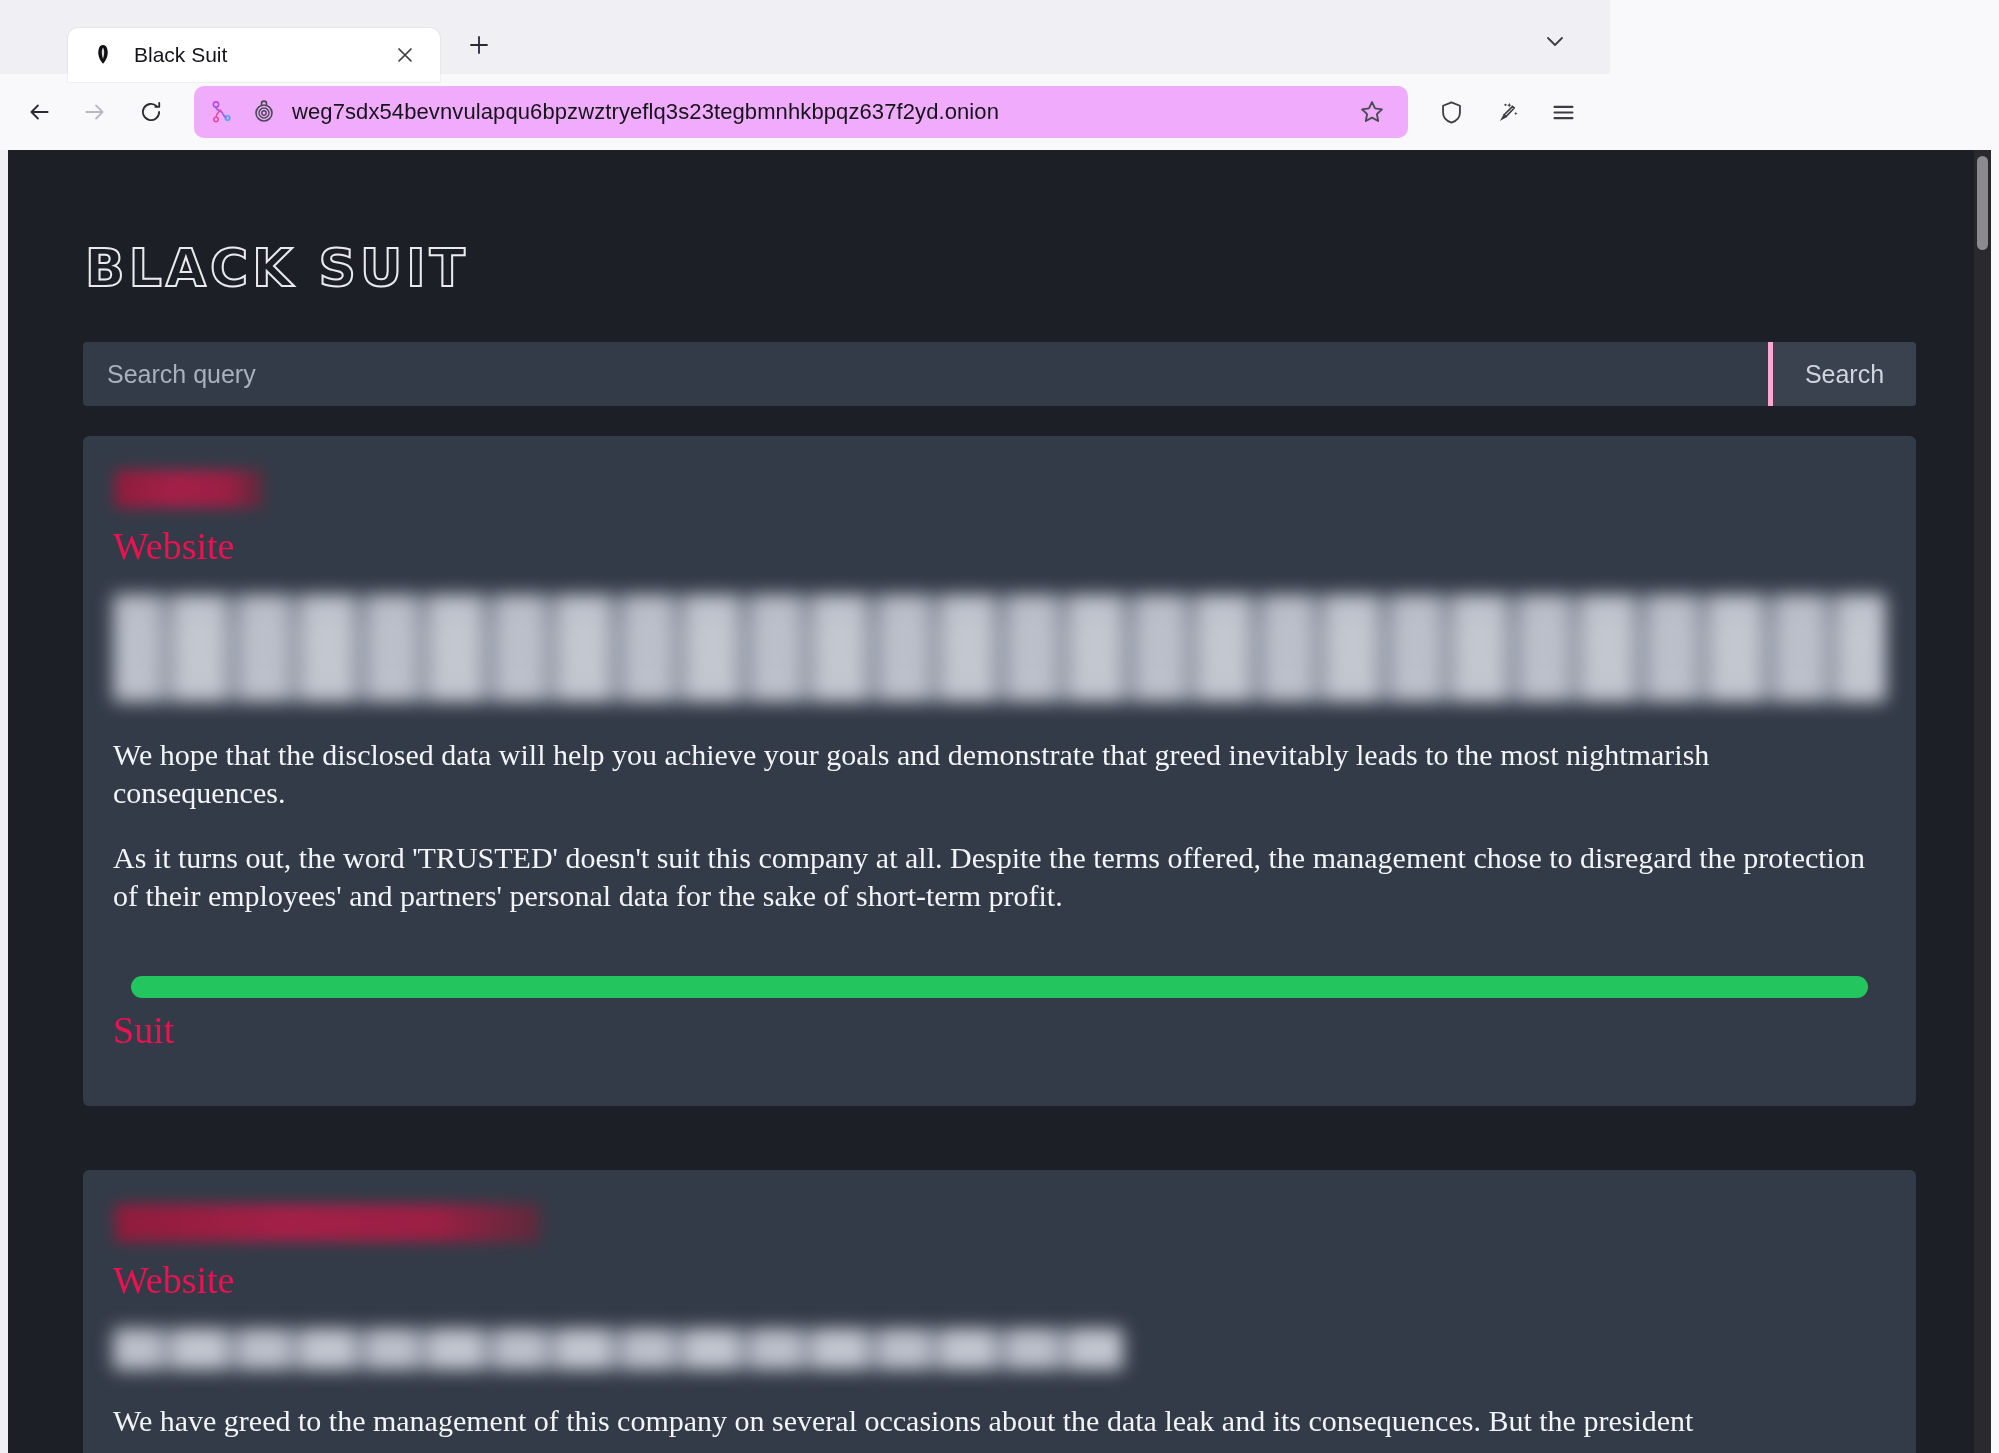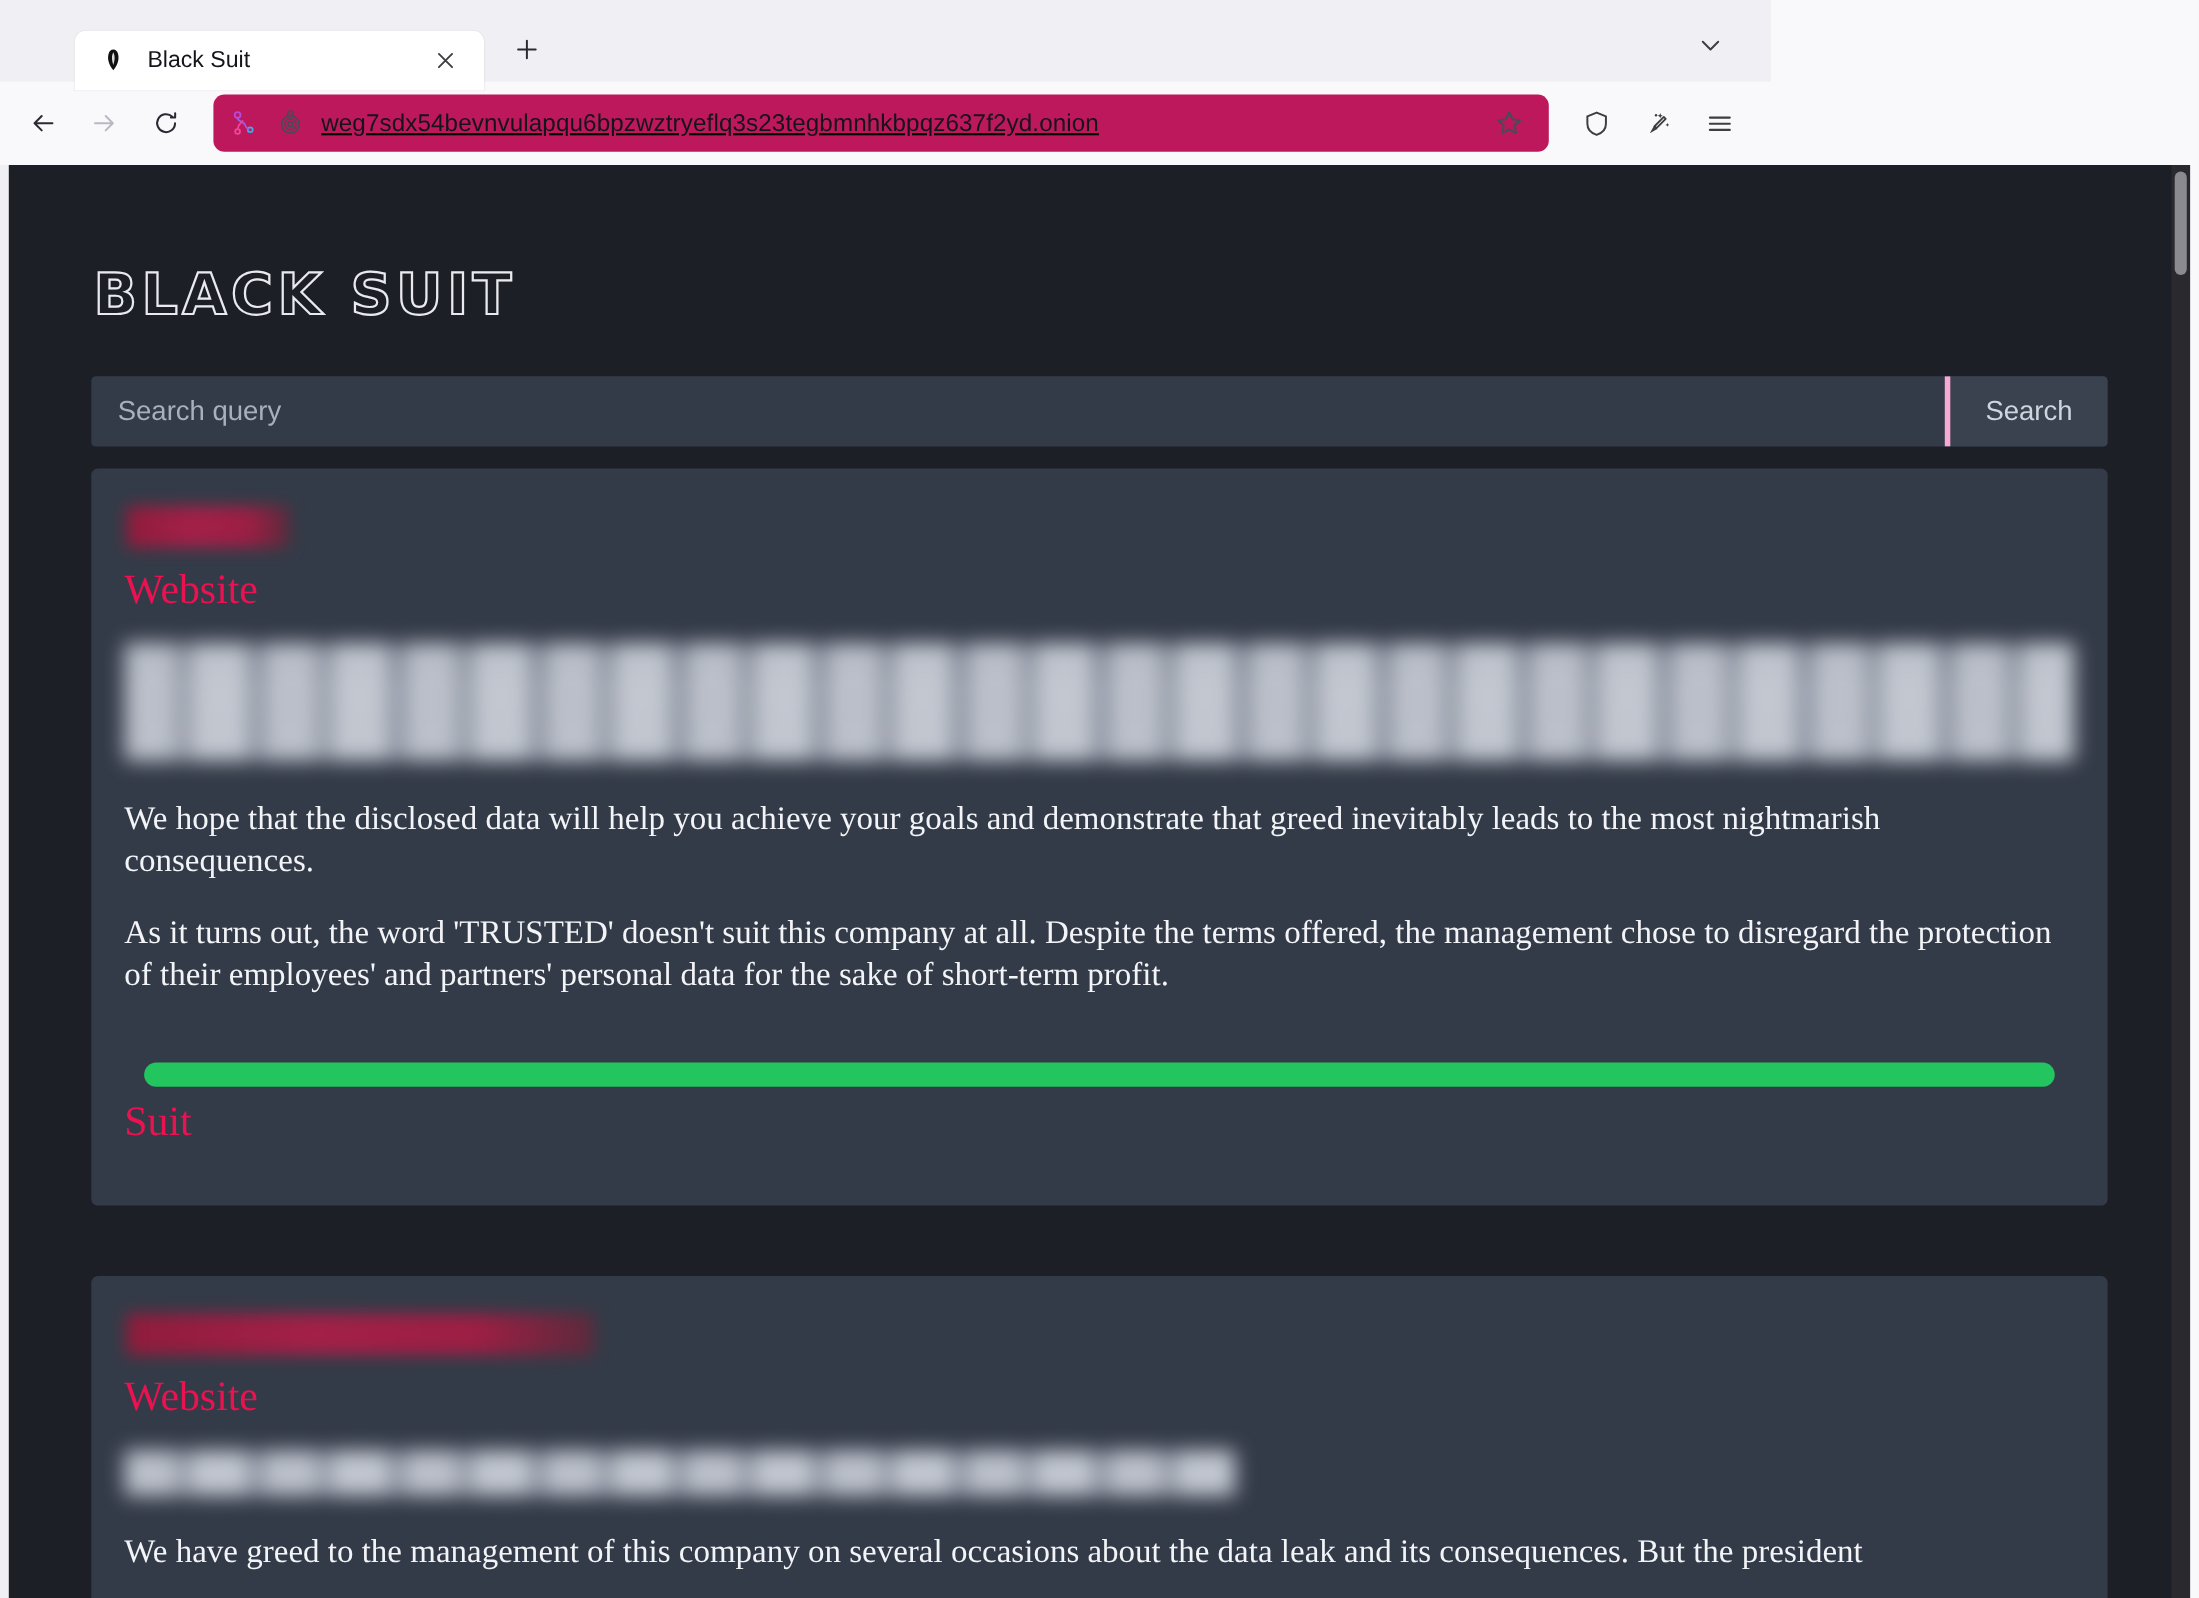--- a/index.html
+++ b/index.html
@@ -86,28 +86,27 @@
     display: flex; align-items: center; justify-content: center;
     border-radius: 8px;
     color: #5b5b66;
   }
   .nav-btn.disabled { color: #b9b9c4; }
   .nav-btn.active { color: #2b2a33; }
 
   .urlbar {
     flex: 1 1 auto;
     height: 52px;
-    background: #be185d;
+    background: #f0abfc;
     border-radius: 10px;
     display: flex;
     align-items: center;
     padding: 0 16px 0 14px;
     margin: 0 12px;
     gap: 14px;
-    text-decoration: underline;
   }
   .url-circuit { width: 28px; height: 28px; display: flex; align-items: center; justify-content: center; }
   .url-lock { width: 28px; height: 28px; display: flex; align-items: center; justify-content: center; color: #4a4a55; }
   .url-text {
     flex: 1 1 auto;
     font-size: 22px;
     color: #15141a;
     white-space: nowrap;
     overflow: hidden;
     letter-spacing: 0.1px;
@@ -162,21 +161,21 @@
     text-shadow: none;
     font-weight: 700;
   }
 
   .searchbar {
     display: flex;
     height: 64px;
     background: #343b48;
     border-radius: 4px;
     overflow: hidden;
-    margin-bottom: 20px;
+    margin-bottom: 30px;
   }
   .search-input {
     flex: 1 1 auto;
     background: transparent;
     border: none;
     outline: none;
     color: #e9edf2;
     font-family: "Liberation Sans", sans-serif;
     font-size: 25px;
     padding: 0 24px;

